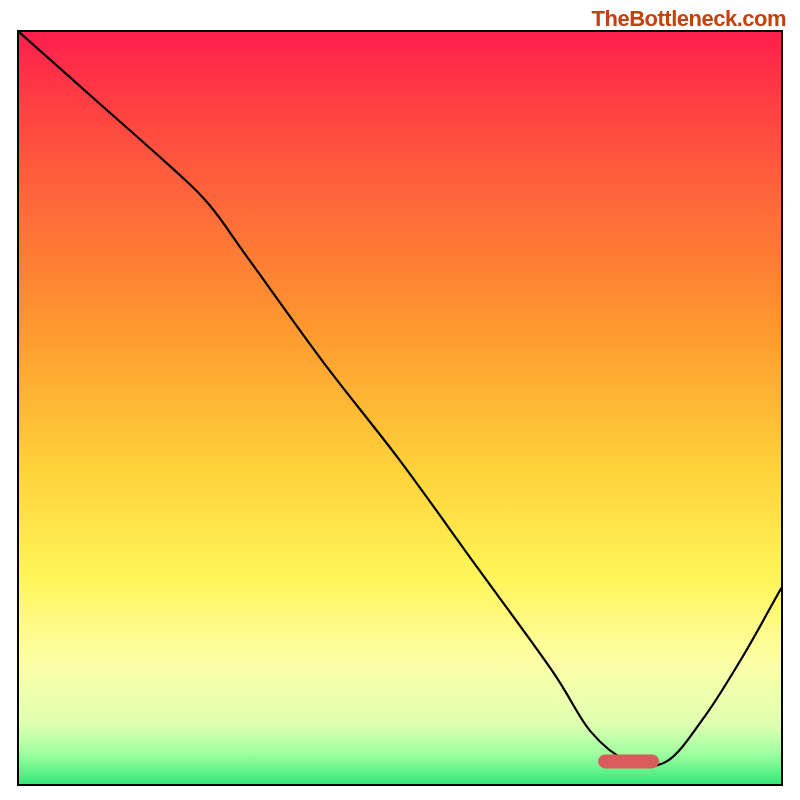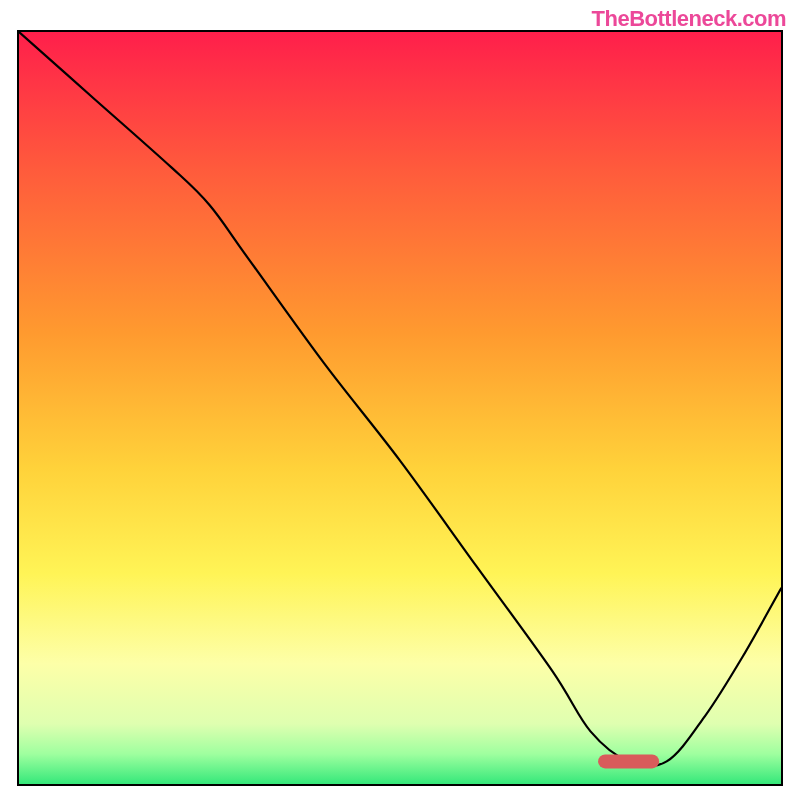--- a/index.html
+++ b/index.html
@@ -15,21 +15,21 @@
     position: relative;
     width: 800px;
     height: 800px;
   }
   .watermark {
     position: absolute;
     top: 6px;
     right: 14px;
     font-size: 22px;
     font-weight: 600;
-    color: #ec4899;
+    color: #c2410c;
     letter-spacing: -0.5px;
     z-index: 10;
     text-align: right;
   }
   .plot-frame {
     position: absolute;
     left: 17px;
     top: 30px;
     width: 766px;
     height: 756px;

